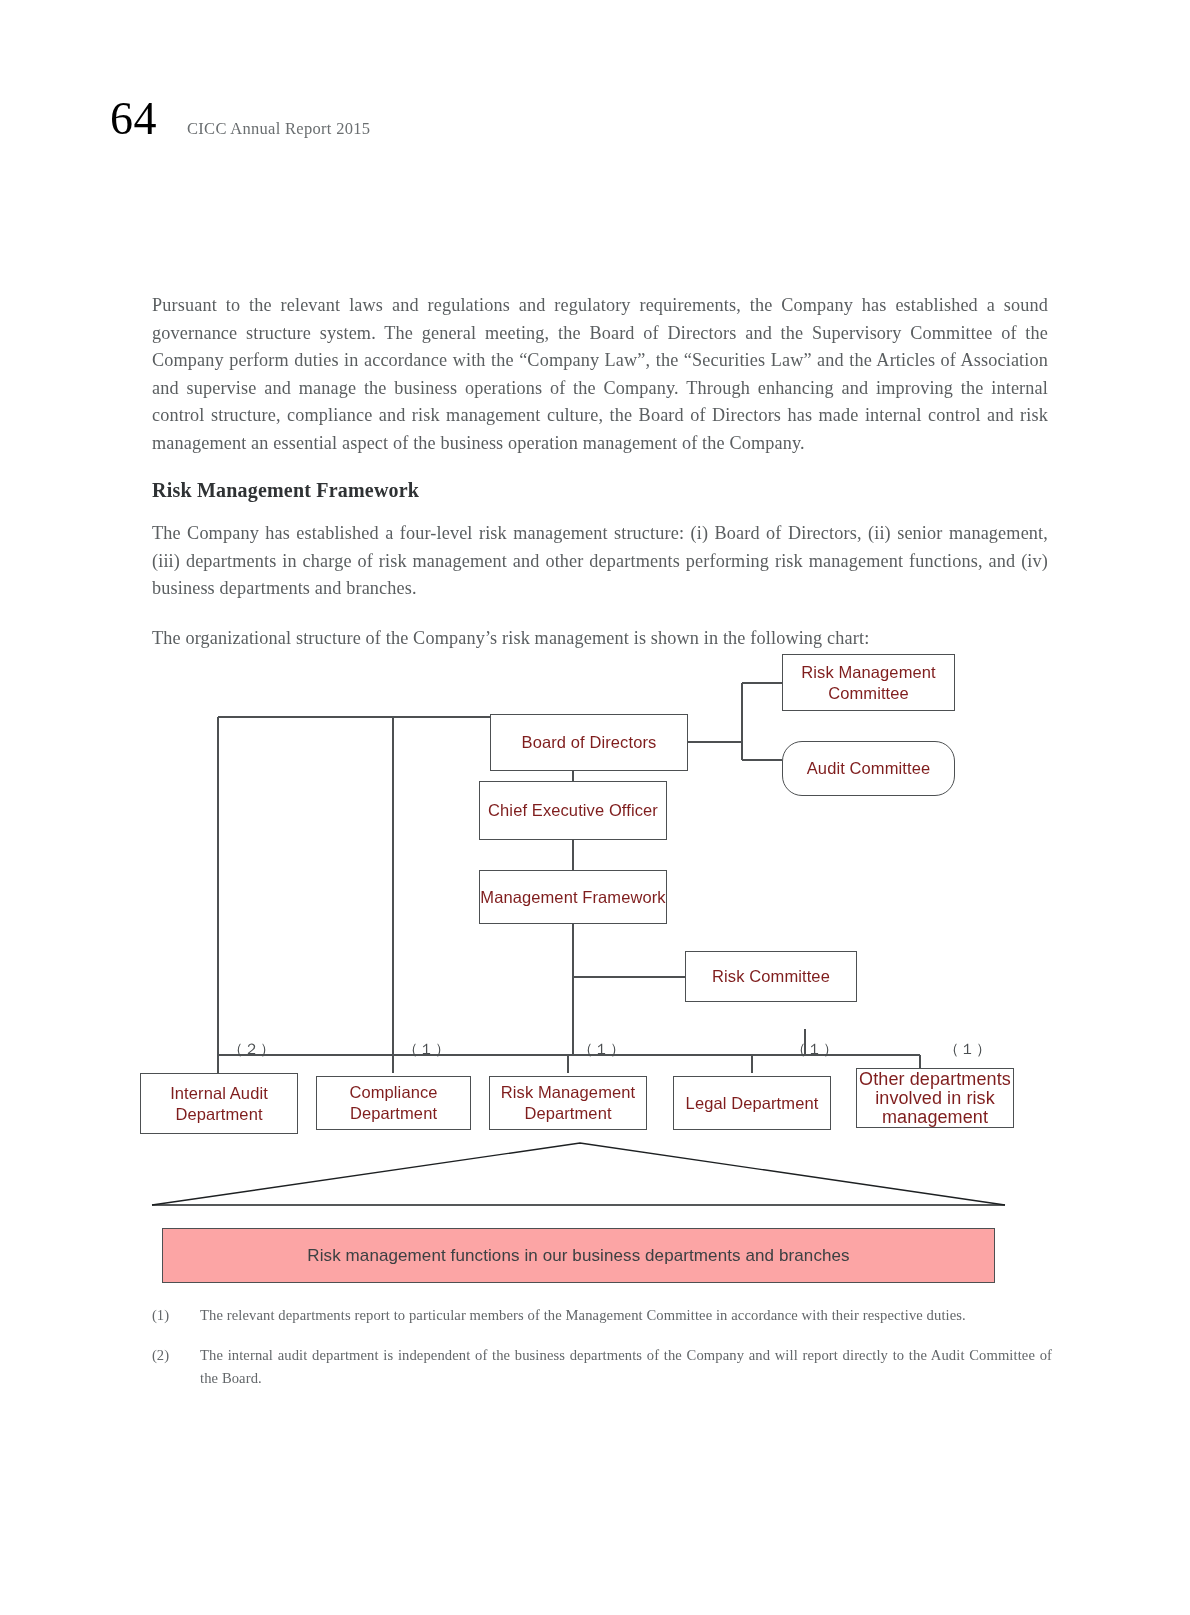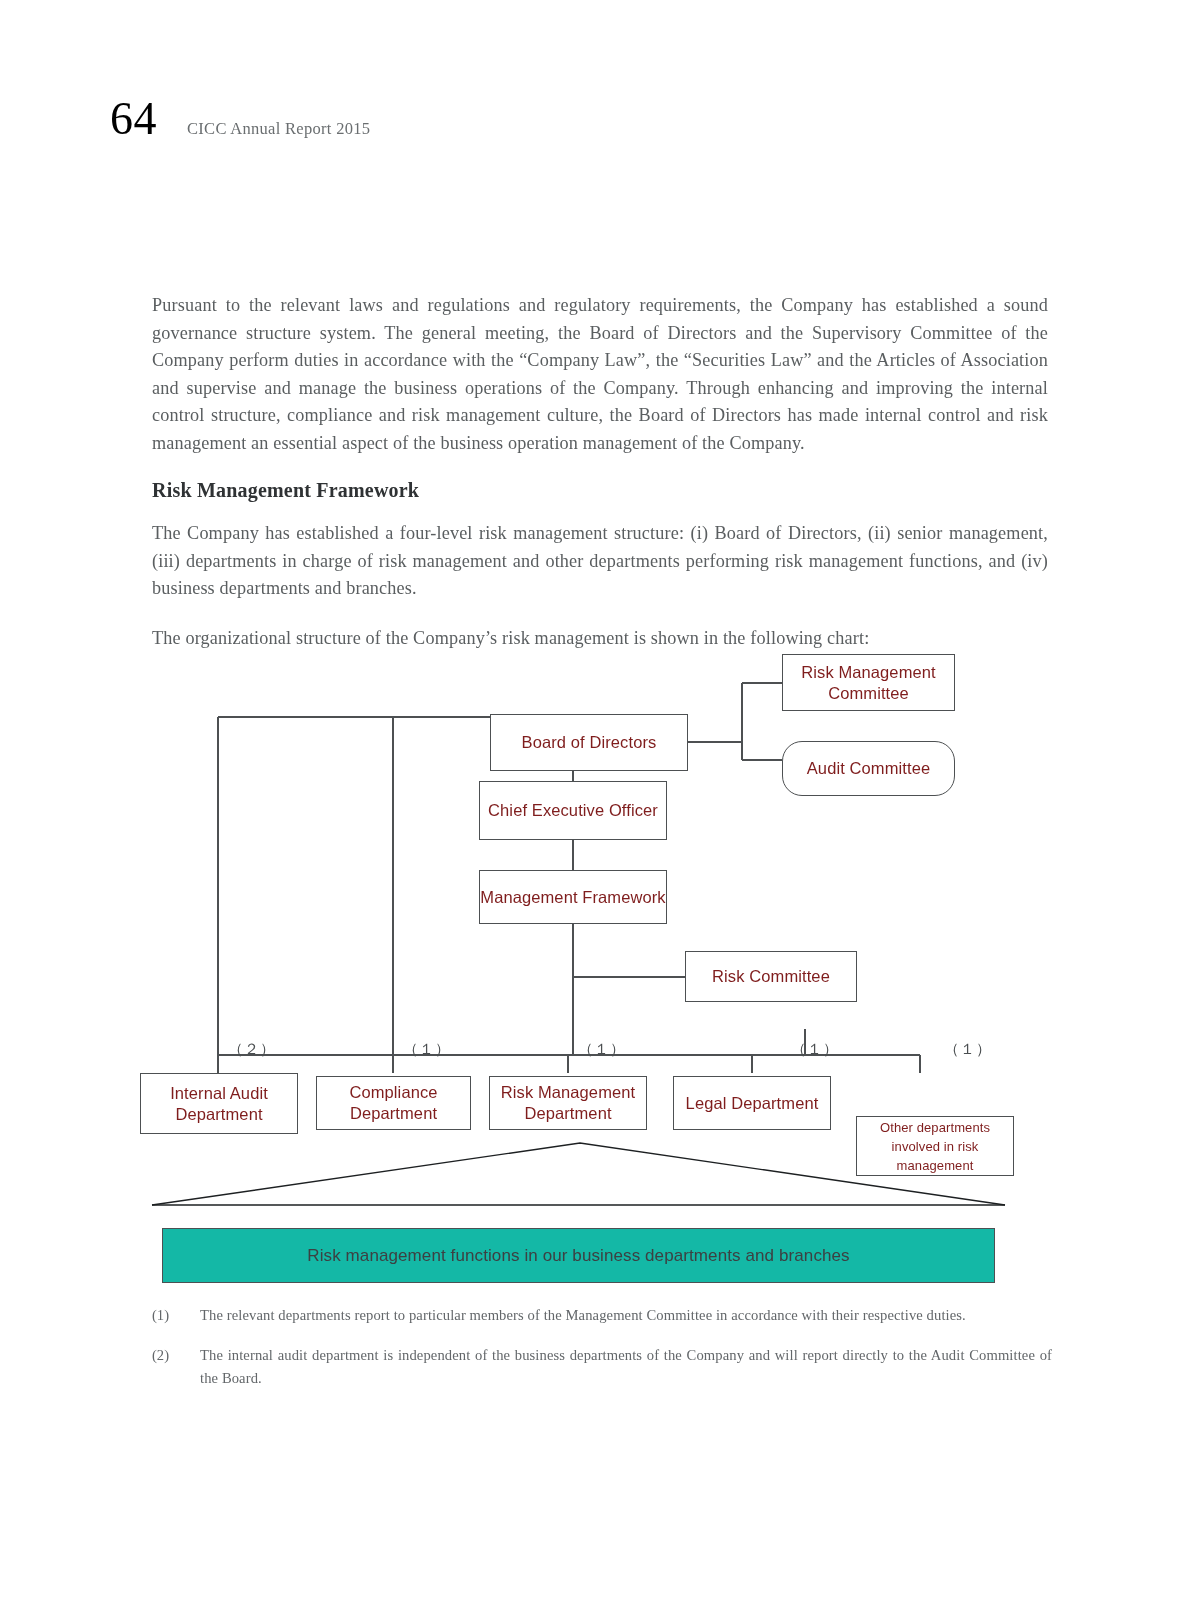--- a/index.html
+++ b/index.html
@@ -81,36 +81,36 @@
     display: flex;
     align-items: center;
     justify-content: center;
     text-align: center;
     font-family: "Liberation Sans", sans-serif;
     font-size: 16.5px;
     line-height: 21px;
     color: #7f1d1d;
     letter-spacing: 0.1px;
   }
-  .node-box.small-text { font-size: 13px; line-height: 19px; margin-top: 48px; }
+  .node-box.small-text { font-size: 18px; line-height: 19px; }
 
   .ref-marker {
     position: absolute;
     font-family: "Liberation Serif", serif;
     font-size: 15px;
     color: #4a4e50;
     text-align: center;
     letter-spacing: 1px;
   }
 
   .wide-box {
     position: absolute;
     box-sizing: border-box;
     border: 1.2px solid #4d5052;
-    background: #14b8a6;
+    background: #fca5a5;
     display: flex;
     align-items: center;
     justify-content: center;
     font-family: "Liberation Sans", sans-serif;
     font-size: 17px;
     color: #3c4042;
     letter-spacing: 0.1px;
   }
 
   

